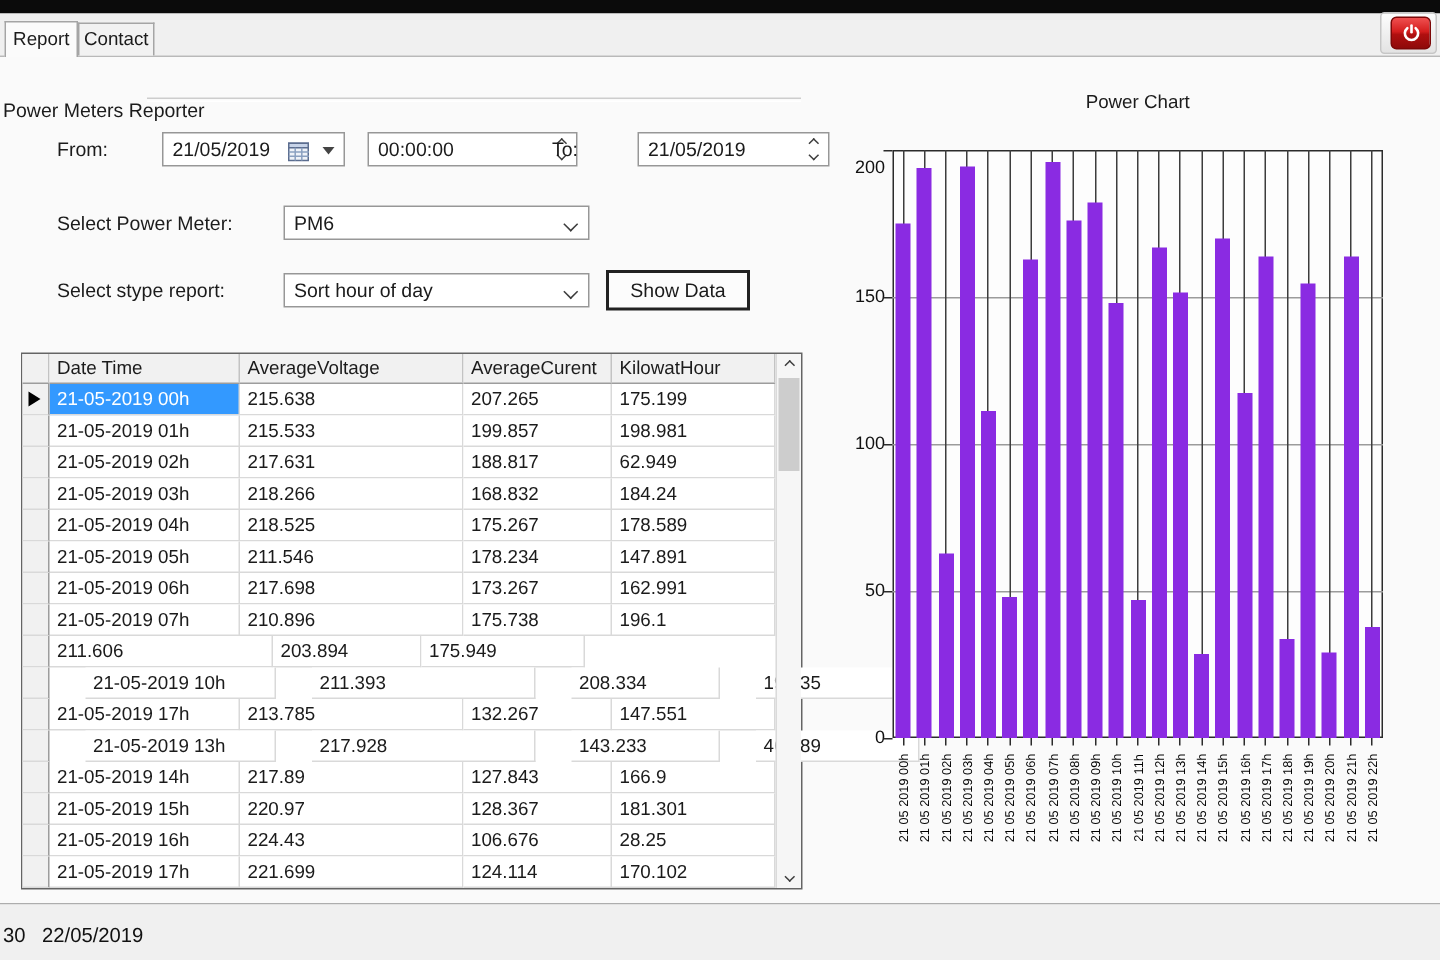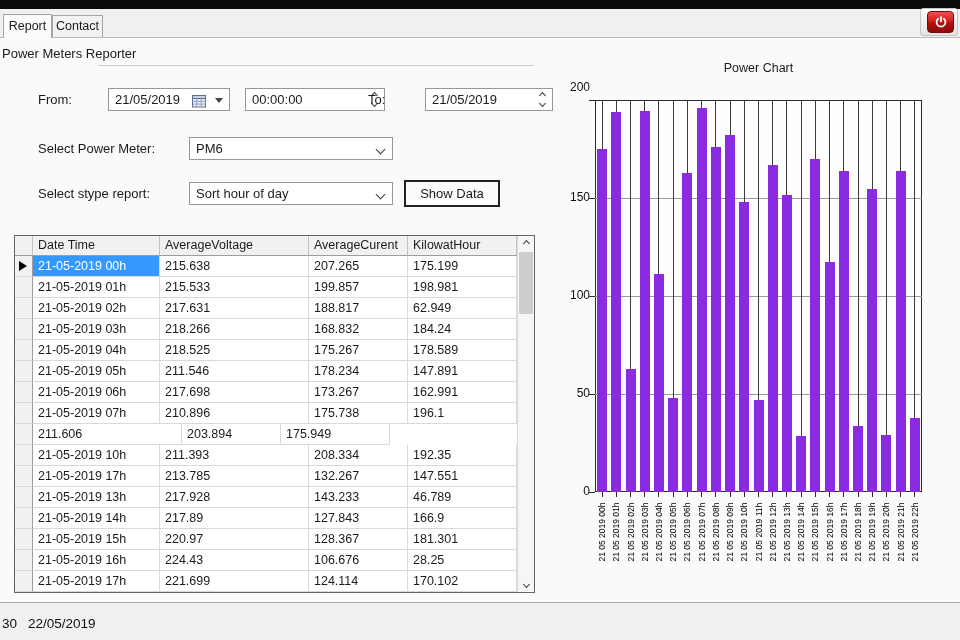--- a/index.html
+++ b/index.html
@@ -18,21 +18,21 @@
   .tab{box-sizing:border-box;border:1px solid #a5a5a5;border-bottom:none;
        font-size:12.5px;text-align:center;color:#1b1b1b;background:#f2f2f2;}
   .tab.active{background:#fbfbfb;z-index:3;height:24px;line-height:23px;}
   .tab.inactive{height:22px;line-height:21px;}
   .power-frame{left:920px;top:8px;width:38px;height:28px;background:linear-gradient(#fdfdfd,#e3e3e3);
        border:1px solid #c6c6c6;border-radius:3px;box-sizing:border-box;}
   .power-btn{left:927px;top:11px;width:27px;height:22px;border-radius:4px;box-sizing:border-box;
        background:linear-gradient(#ef5050 0%,#d41e1e 45%,#b01010 55%,#8f0a0a 100%);
        border:1px solid #7c0808;display:flex;align-items:center;justify-content:center;cursor:pointer;}
   
-  .group-title{left:2px;top:46px;height:16px;font-size:13px;}
+  .group-title{left:2px;top:66px;height:16px;font-size:13px;}
   .group-line{left:98px;top:65px;width:436px;height:1px;border-top:1px solid #cdcdcd;border-bottom:1px solid #ffffff;}
   
   .lbl{font-size:13px;line-height:23px;height:23px;}
   .field{box-sizing:border-box;background:#fff;border:1px solid #979797;height:23px;
          font-size:13px;line-height:21px;padding-left:6px;margin-left:32px;}
   .chev{display:inline-block;width:6px;height:6px;border-right:1.4px solid #3c3c3c;border-bottom:1.4px solid #3c3c3c;}
   .chev.down{transform:rotate(45deg);}
   .chev.up{transform:rotate(-135deg);}
   .chev.sm{width:4px;height:4px;}
   .spinner{position:absolute;right:2px;top:0;width:15px;height:21px;display:flex;flex-direction:column;
@@ -204,35 +204,35 @@
         <div class="cell" style="width: 149px;">210.896</div>
         <div class="cell" style="width: 99px;">175.738</div>
         <div class="cell" style="width: 109px;">196.1</div>
       </div>
       <div class="data-row" style="top: 188px;">
         <div class="cell rowhdr" style="width: 18px; padding: 0px;"></div>
         <div class="cell" style="width: 149px;">211.606</div>
         <div class="cell" style="width: 99px;">203.894</div>
         <div class="cell" style="width: 109px;">175.949</div>
       </div>
-      <div class="data-row" style="top: 209px;">
+      <div class="data-row" style="top: 209px; gap: 24px;">
         <div class="cell rowhdr" style="width: 18px; padding: 0px;"></div>
         <div class="cell" style="width: 127px;">21-05-2019 10h</div>
         <div class="cell" style="width: 149px;">211.393</div>
         <div class="cell" style="width: 99px;">208.334</div>
         <div class="cell" style="width: 109px;">192.35</div>
       </div>
       <div class="data-row" style="top: 230px;">
         <div class="cell rowhdr" style="width: 18px; padding: 0px;"></div>
         <div class="cell" style="width: 127px;">21-05-2019 17h</div>
         <div class="cell" style="width: 149px;">213.785</div>
         <div class="cell" style="width: 99px;">132.267</div>
         <div class="cell" style="width: 109px;">147.551</div>
       </div>
-      <div class="data-row" style="top: 251px;">
+      <div class="data-row" style="top: 251px; gap: 24px;">
         <div class="cell rowhdr" style="width: 18px; padding: 0px;"></div>
         <div class="cell" style="width: 127px;">21-05-2019 13h</div>
         <div class="cell" style="width: 149px;">217.928</div>
         <div class="cell" style="width: 99px;">143.233</div>
         <div class="cell" style="width: 109px;">46.789</div>
       </div>
       <div class="data-row" style="top: 272px;">
         <div class="cell rowhdr" style="width: 18px; padding: 0px;"></div>
         <div class="cell" style="width: 127px;">21-05-2019 14h</div>
         <div class="cell" style="width: 149px;">217.89</div>
@@ -279,21 +279,21 @@
     <div class="ytick-mark" style="left: 589px; top: 491.5px;"></div>
     <div class="ytick-label" style="position: absolute; left: 552px; top: 386px;">50</div>
     <div class="ytick-mark" style="left: 589px; top: 393.5px;"></div>
     <div class="hgrid" style="top: 393.5px;"></div>
     <div class="ytick-label" style="position: absolute; left: 552px; top: 288px;">100</div>
     <div class="ytick-mark" style="left: 589px; top: 295.5px;"></div>
     <div class="hgrid" style="top: 295.5px;"></div>
     <div class="ytick-label" style="position: absolute; left: 552px; top: 190px;">150</div>
     <div class="ytick-mark" style="left: 589px; top: 197.5px;"></div>
     <div class="hgrid" style="top: 197.5px;"></div>
-    <div class="ytick-label" style="position: absolute; left: 552px; top: 80px;">200</div>
+    <div class="ytick-label" style="position: absolute; left: 552px; top: 104px;">200</div>
     <div class="ytick-mark" style="left: 589px; top: 99.5px;"></div>
     <div class="vgrid" style="left: 601.609px;"></div>
     <div class="bar" style="left: 597.109px; top: 149px; height: 343px; background: rgb(138, 43, 226);"></div>
     <div class="xtick-mark" style="left: 601.609px;"></div>
     <div class="xlabel" style="left: 602.109px; top: 532px;">21 05 2019 00h</div>
     <div class="vgrid" style="left: 615.826px;"></div>
     <div class="bar" style="left: 611.326px; top: 112px; height: 380px; background: rgb(138, 43, 226);"></div>
     <div class="xtick-mark" style="left: 615.826px;"></div>
     <div class="xlabel" style="left: 616.326px; top: 532px;">21 05 2019 01h</div>
     <div class="vgrid" style="left: 630.043px;"></div>

